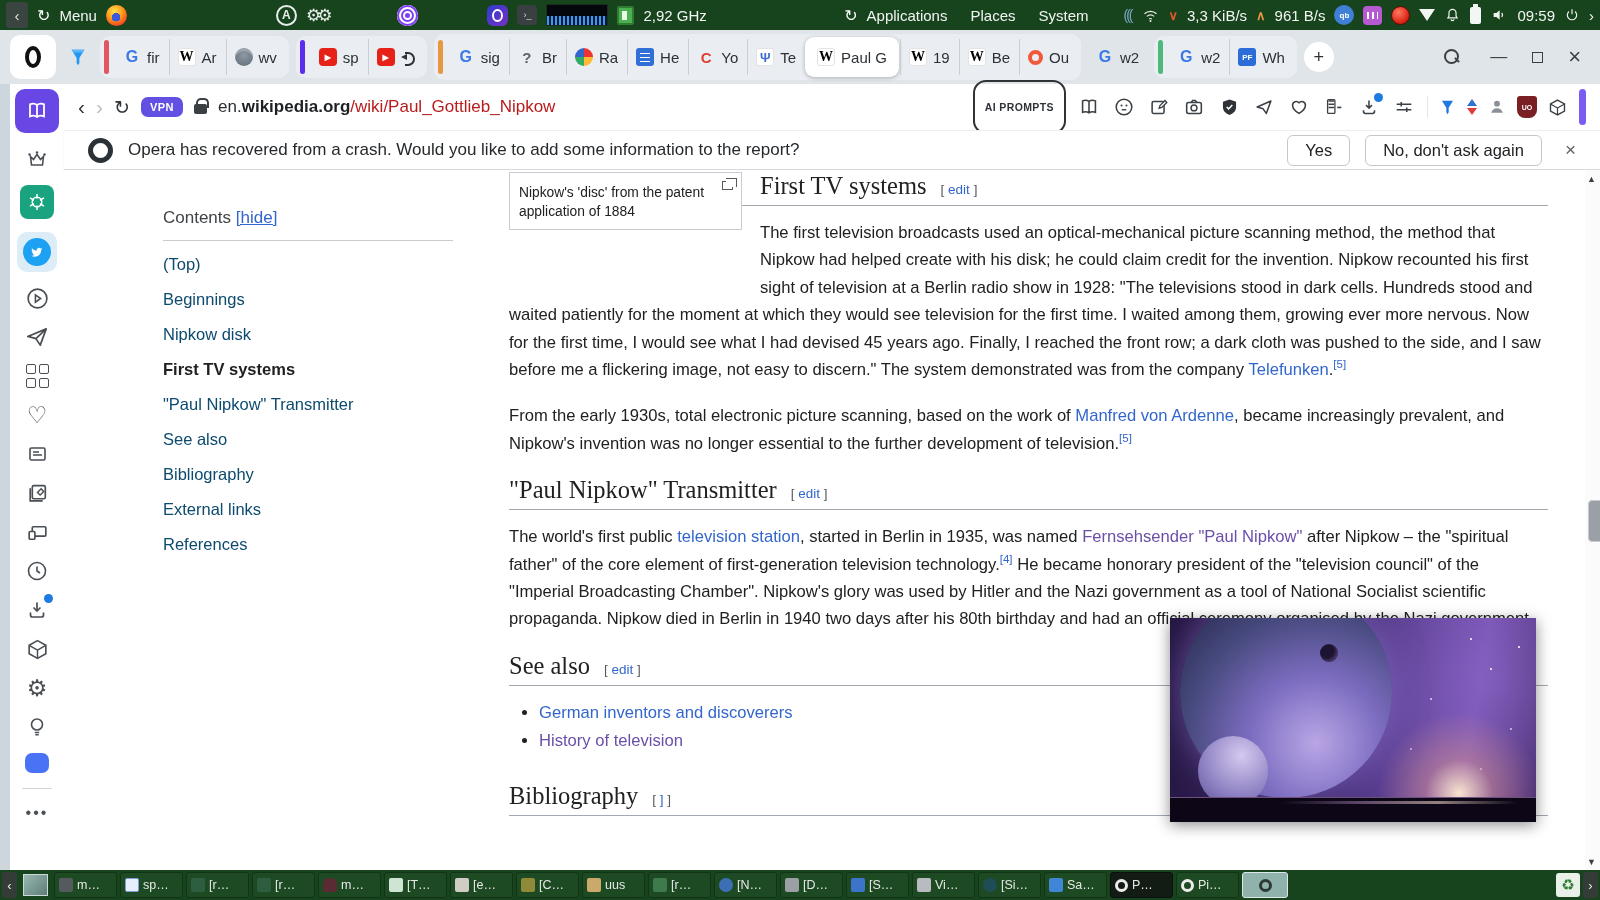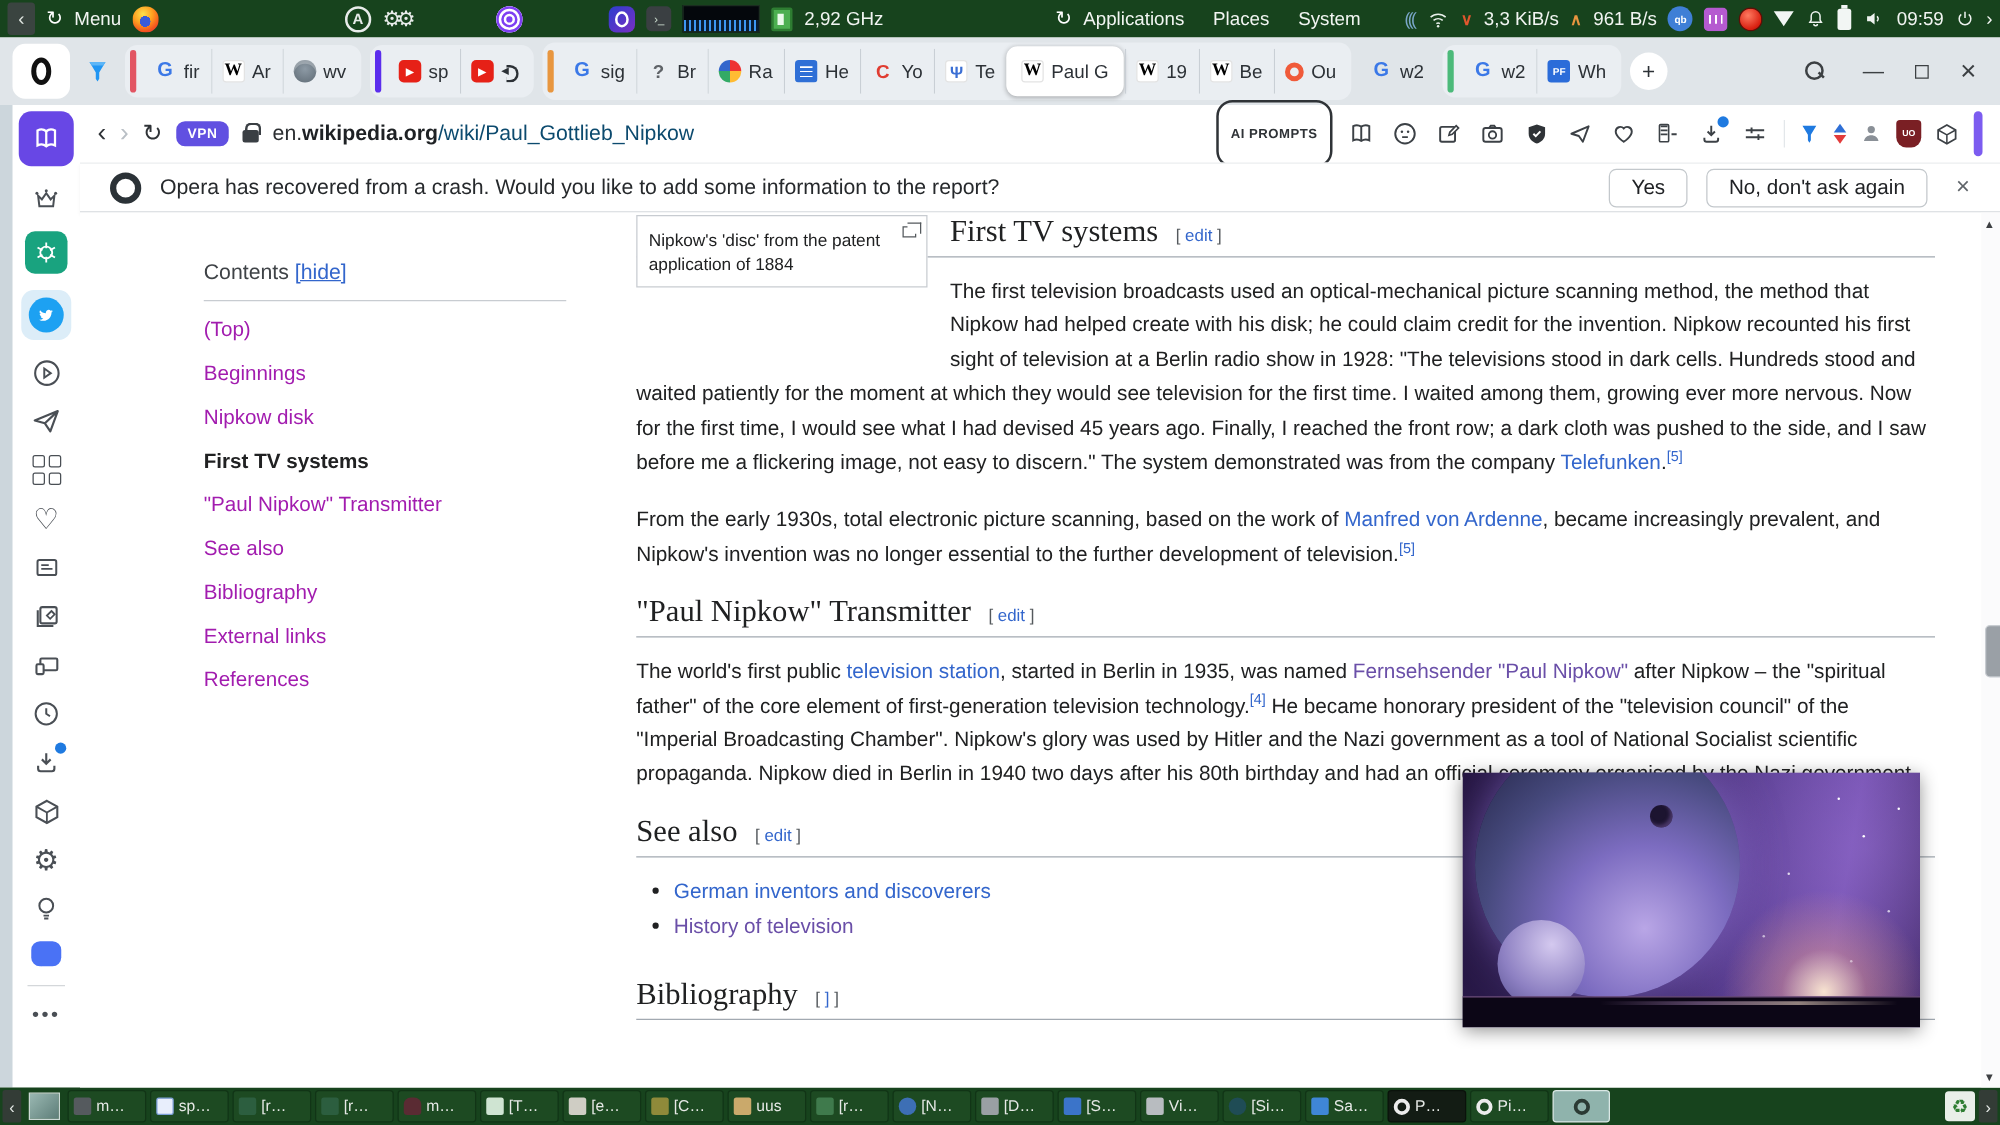--- a/index.html
+++ b/index.html
@@ -90,21 +90,21 @@
 .toolbar { height:46px; display:flex; align-items:center; gap:11px; padding:0 14px; background:#fff; flex:none; }
 .nav-b { font-size:21px; color:#2f3337; }
 .nav-b.dis { color:#b9bfc5; }
 .reload { font-size:19px; color:#2f3337; }
 .vpnb { background:#6150e1; color:#fff; font-size:11px; font-weight:bold; padding:4px 9px; border-radius:7px; letter-spacing:.5px; }
 .lock { width:13px; height:10px; background:#3a3f44; border-radius:2px; position:relative; margin-top:4px; }
 .lock:before { content:""; position:absolute; top:-6px; left:2px; width:9px; height:8px; border:2px solid #3a3f44; border-bottom:none; border-radius:5px 5px 0 0; }
 .url { font-size:17px; display:flex; align-items:baseline; }
 .url .pre { color:#2b2e31; }
 .url .host { color:#1e2124; font-weight:bold; }
-.url .path { color:#0c4a6e; }
+.url .path { color:#b91c1c; }
 .aip { border:2px solid #2f3337; border-radius:13px; padding:19px 10px; font-size:10.5px; font-weight:bold; color:#2f3337; letter-spacing:.4px; white-space:nowrap; }
 .ti { width:24px; height:24px; flex:none; display:flex; align-items:center; justify-content:center; }
 .exts { display:flex; align-items:center; gap:10px; padding-left:10px; border-left:1px solid #e3e7ea; }
 .ud { width:20px; height:22px; background:#7a1f24; border-radius:3px 3px 8px 8px; color:#fff; font-size:7px; font-weight:bold; display:flex; align-items:center; justify-content:center; }
 .pbar { width:7px; height:36px; border-radius:4px; background:#7c5cf0; }
 .updown { display:flex; flex-direction:column; gap:2px; align-items:center; }
 .updown .u { width:0;height:0;border-left:5px solid transparent;border-right:5px solid transparent;border-bottom:7px solid #2f6fd6; }
 .updown .d { width:0;height:0;border-left:5px solid transparent;border-right:5px solid transparent;border-top:7px solid #e23b3b; }
 
 
@@ -114,21 +114,21 @@
 .cbtn { border:1px solid #c3c8cc; border-radius:6px; padding:5px 17px; font-size:16.5px; color:#202225; background:#fff; white-space:nowrap; }
 .cclose { font-size:19px; color:#5f6469; margin-left:8px; }
 
 
 .content { position:relative; flex:1; overflow:hidden; background:#fff; }
 .wiki { display:flex; padding:0 52px 0 68px; }
 .toc { width:346px; flex:none; padding-top:38px; font-size:16.5px;margin-left:31px; }
 .toc-head { color:#3f4347; font-size:17px; }
 .toc-head a { color:#3366cc; }
 .toc-rule { width:290px; border-top:1px solid #c8ccd1; margin:12px 0 14px; }
-.toc-item { display:block; height:35px; color:#a21caf; text-decoration:none; }
+.toc-item { display:block; height:35px; color:#0c4a6e; text-decoration:none; }
 .toc-item.cur { color:#202122; font-weight:bold; }
 .article { flex:1; min-width:0; padding-top:2px; color:#202122; }
 .thumb { float:left; width:233px; border:1px solid #c8ccd1; background:#fff; padding:11px 9px 8px; margin:0 18px 46px 0; position:relative; font-size:13.8px; line-height:18.5px; color:#202122; }
 .thumb .mag { position:absolute; top:8px; right:8px; width:11px; height:9px; border:1.4px solid #54595d; background:#fff; }
 .thumb .mag:before { content:""; position:absolute; top:-4px; left:3px; width:10px; height:8px; border:1.4px solid #54595d; border-bottom:none; border-left:none; background:#fff; }
 h2.wh { font-family:"Liberation Serif",serif; font-size:24.5px; font-weight:normal; border-bottom:1px solid #a2a9b1; padding-bottom:5px; margin:0 0 13px; }
 h2.wh .t { }
 .edit { font-family:"Liberation Sans",sans-serif; font-size:13.5px; color:#54595d; margin-left:14px; }
 .edit a { color:#3366cc; text-decoration:none; }
 .article p { font-size:16.6px; line-height:27.4px; margin:0 0 19px; }

